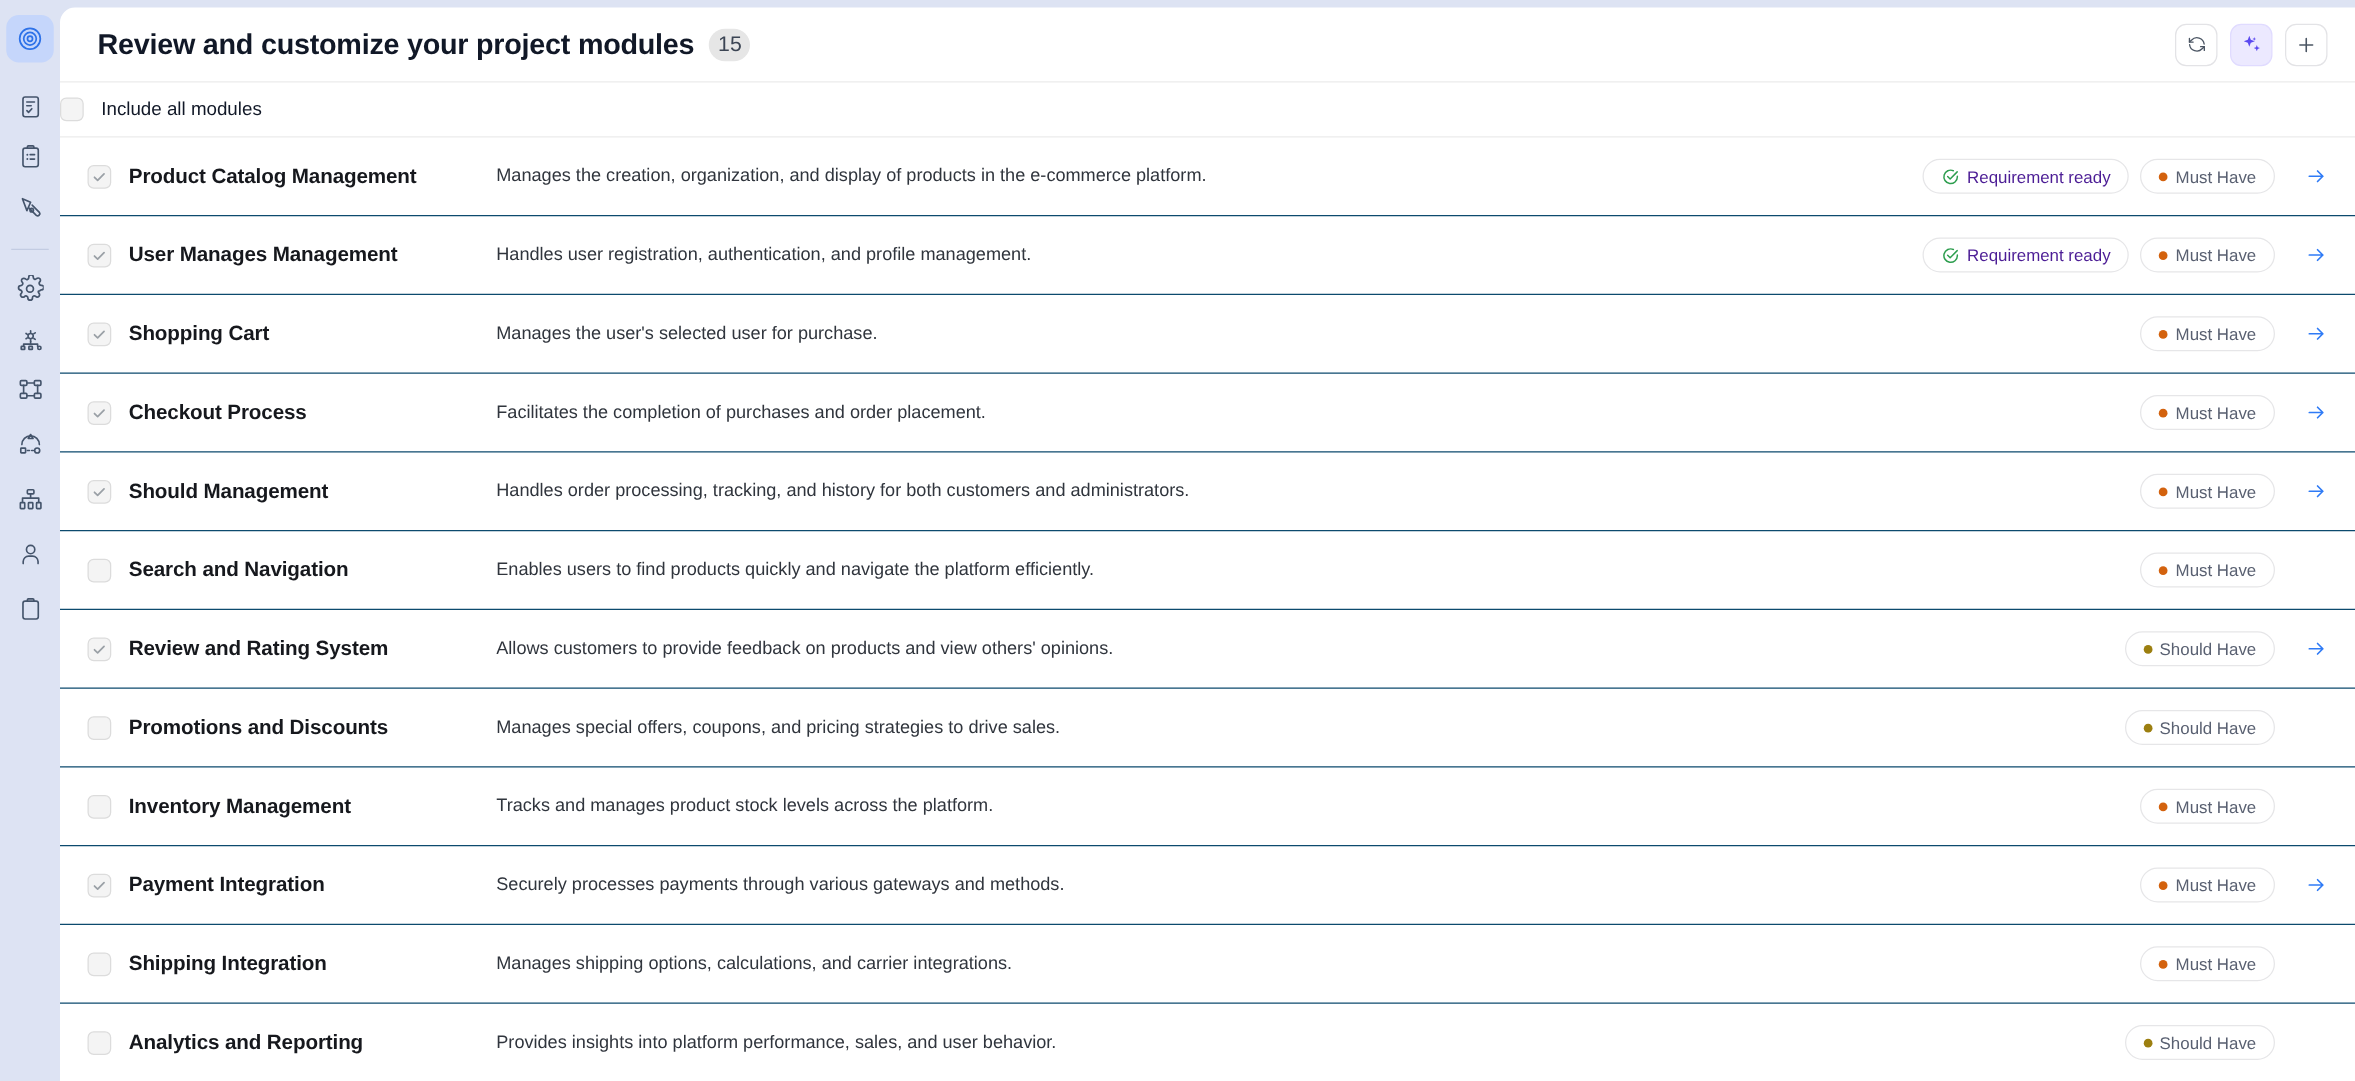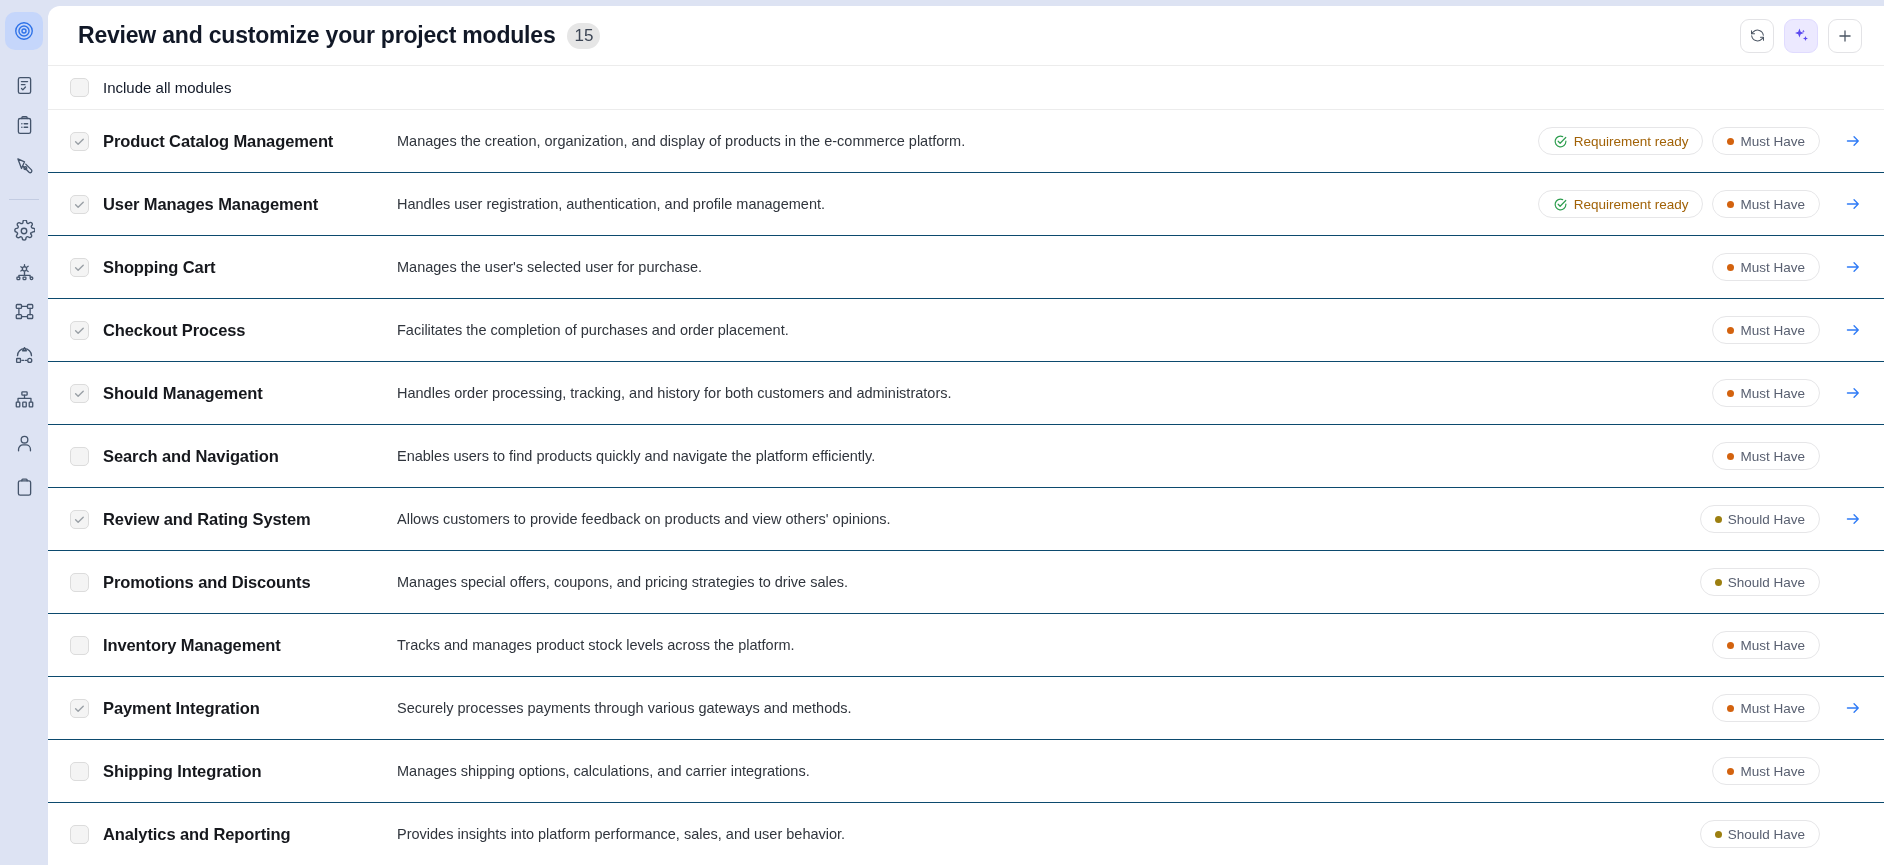--- a/index.html
+++ b/index.html
@@ -101,21 +101,20 @@
     border-color: #e0dbff;
     color: #5b49f0;
   }
 
   
   .selectall-row {
     height: 44px;
     flex: 0 0 44px;
     display: flex;
     align-items: center;
-    padding-left: 22px;
     border-bottom: 1px solid #ececec;
   }
   .selectall-label {
     margin-left: 14px;
     font-size: 15px;
     color: #111827;
   }
 
   
   .cb {
@@ -181,21 +180,21 @@
     font-size: 13.5px;
     color: #596071;
     white-space: nowrap;
     cursor: pointer;
   }
   .tag .dot {
     width: 7px; height: 7px;
     border-radius: 50%;
     flex: 0 0 7px;
   }
-  .tag.ready { color: #a16207; justify-content: center; }
+  .tag.ready { color: #4c1d95; justify-content: center; }
   .arrow-cell {
     width: 36px;
     flex: 0 0 36px;
     display: flex;
     align-items: center;
     justify-content: flex-end;
     margin-left: 6px;
   }
   .arrow-btn { cursor: pointer; color: #2f7bf6; display: flex; }
   .arrow-placeholder { width: 18px; height: 18px; }

